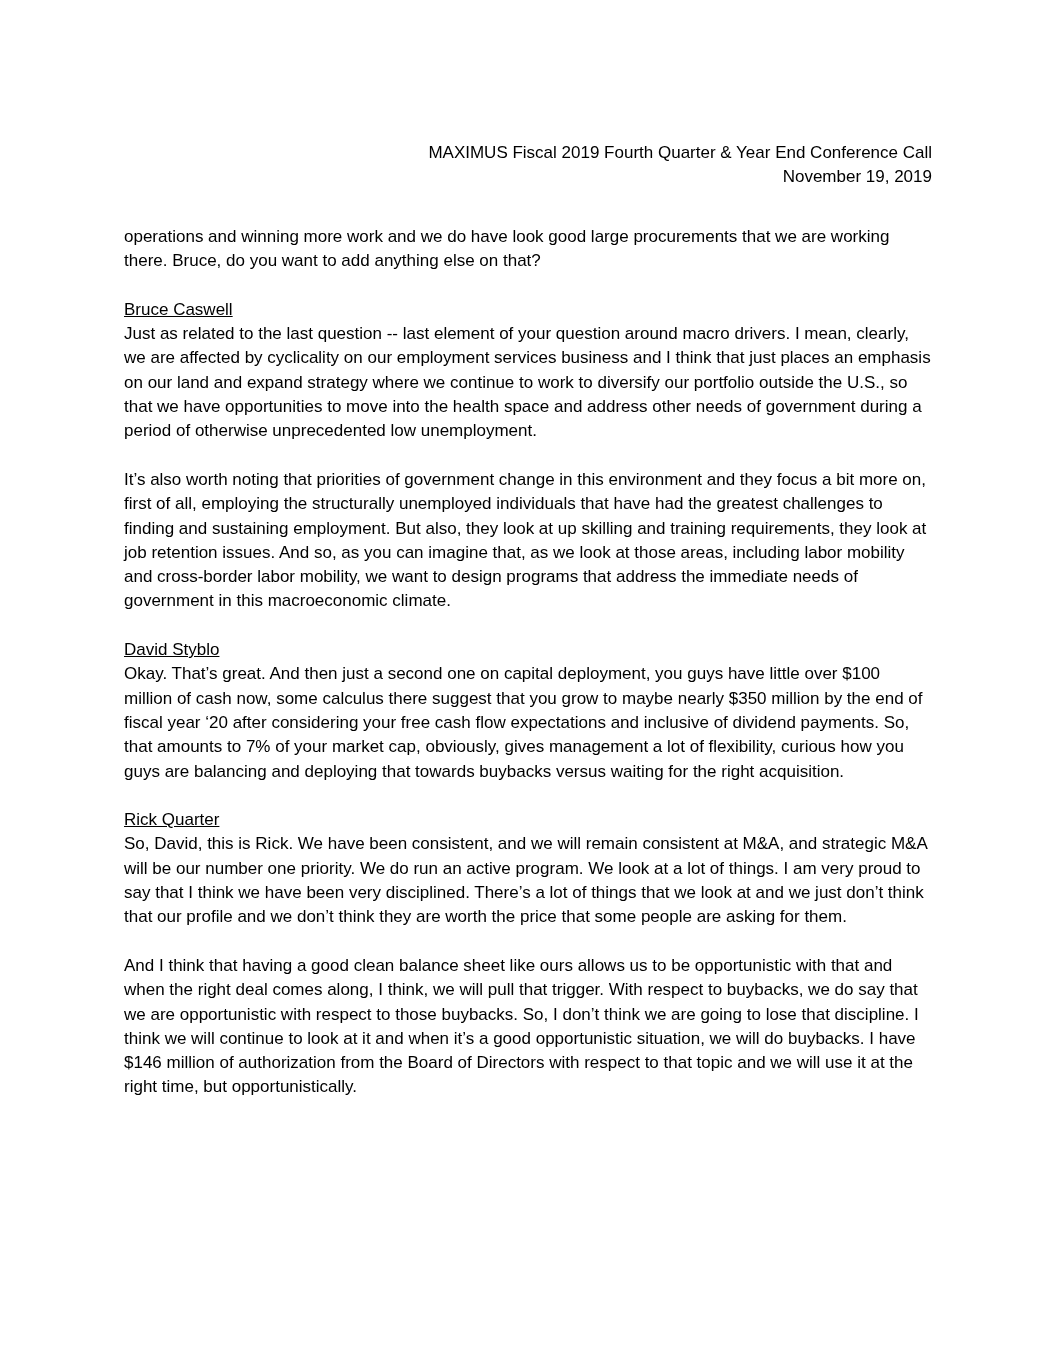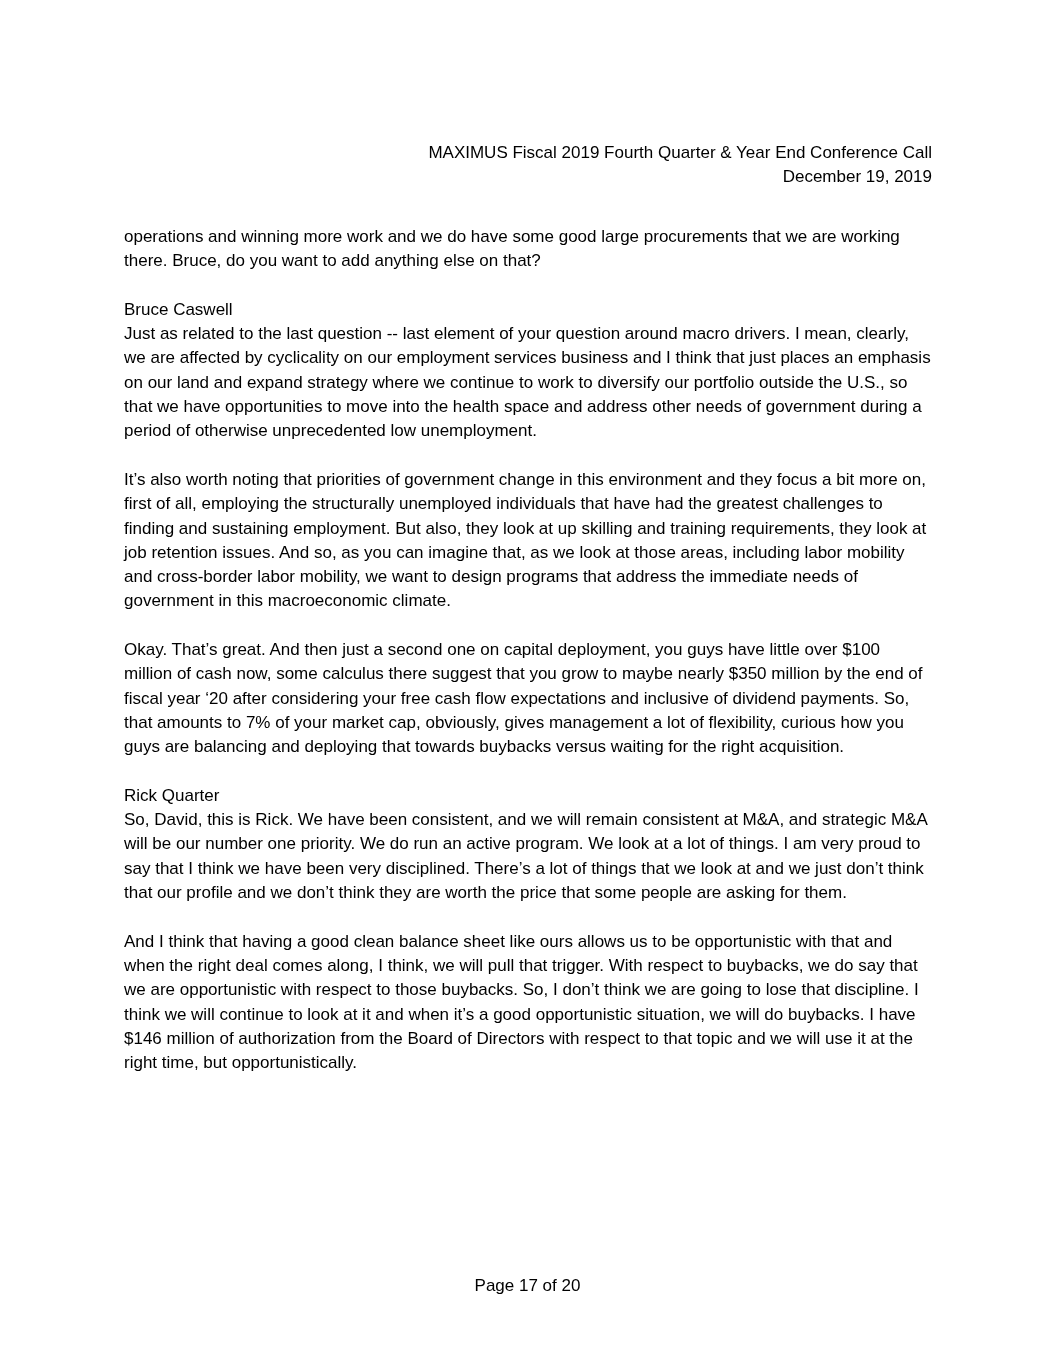--- a/index.html
+++ b/index.html
@@ -24,58 +24,56 @@
     text-align: right;
   }
   .doc-body {
     position: absolute;
     top: 209px;
     left: 124px;
     width: 808px;
     text-align: left;
   }
   .para { margin: 0 0 24.3px 0; }
-  .speaker-name { margin: 0; }
+  .speaker-name { margin: 0; text-decoration: underline; }
   .doc-footer {
     position: absolute;
     top: 1258px;
     left: 0;
     width: 1055px;
     text-align: center;
   }
 </style>
 </head>
 <body>
 
 <div class="page">
 
   <header class="doc-header">
     <div>MAXIMUS Fiscal 2019 Fourth Quarter &amp; Year End Conference Call</div>
-    <div>December 19, 2019</div>
+    <div>November 19, 2019</div>
   </header>
 
   <main class="doc-body">
 
-    <p class="para">operations and winning more work and we do have some good large procurements that we are working there. Bruce, do you want to add anything else on that?</p>
+    <p class="para">operations and winning more work and we do have look good large procurements that we are working there. Bruce, do you want to add anything else on that?</p>
 
     <section>
       <div class="speaker-name">Bruce Caswell</div>
       <p class="para">Just as related to the last question -- last element of your question around macro drivers. I mean, clearly, we are affected by cyclicality on our employment services business and I think that just places an emphasis on our land and expand strategy where we continue to work to diversify our portfolio outside the U.S., so that we have opportunities to move into the health space and address other needs of government during a period of otherwise unprecedented low unemployment.</p>
       <p class="para">It’s also worth noting that priorities of government change in this environment and they focus a bit more on, first of all, employing the structurally unemployed individuals that have had the greatest challenges to finding and sustaining employment. But also, they look at up skilling and training requirements, they look at job retention issues. And so, as you can imagine that, as we look at those areas, including labor mobility and cross-border labor mobility, we want to design programs that address the immediate needs of government in this macroeconomic climate.</p>
     </section>
 
     <section>
+      <div class="speaker-name">David Styblo</div>
       <p class="para">Okay. That’s great. And then just a second one on capital deployment, you guys have little over $100 million of cash now, some calculus there suggest that you grow to maybe nearly $350 million by the end of fiscal year ‘20 after considering your free cash flow expectations and inclusive of dividend payments. So, that amounts to 7% of your market cap, obviously, gives management a lot of flexibility, curious how you guys are balancing and deploying that towards buybacks versus waiting for the right acquisition.</p>
     </section>
 
     <section>
       <div class="speaker-name">Rick Quarter</div>
       <p class="para">So, David, this is Rick. We have been consistent, and we will remain consistent at M&amp;A, and strategic M&amp;A will be our number one priority. We do run an active program. We look at a lot of things. I am very proud to say that I think we have been very disciplined. There’s a lot of things that we look at and we just don’t think that our profile and we don’t think they are worth the price that some people are asking for them.</p>
       <p class="para">And I think that having a good clean balance sheet like ours allows us to be opportunistic with that and when the right deal comes along, I think, we will pull that trigger. With respect to buybacks, we do say that we are opportunistic with respect to those buybacks. So, I don’t think we are going to lose that discipline. I think we will continue to look at it and when it’s a good opportunistic situation, we will do buybacks. I have $146 million of authorization from the Board of Directors with respect to that topic and we will use it at the right time, but opportunistically.</p>
     </section>
 
   </main>
 
-  <footer class="doc-footer">
-    <span>Page 17 of 20</span>
-  </footer>
 
 </div>
 
 </body></html>

